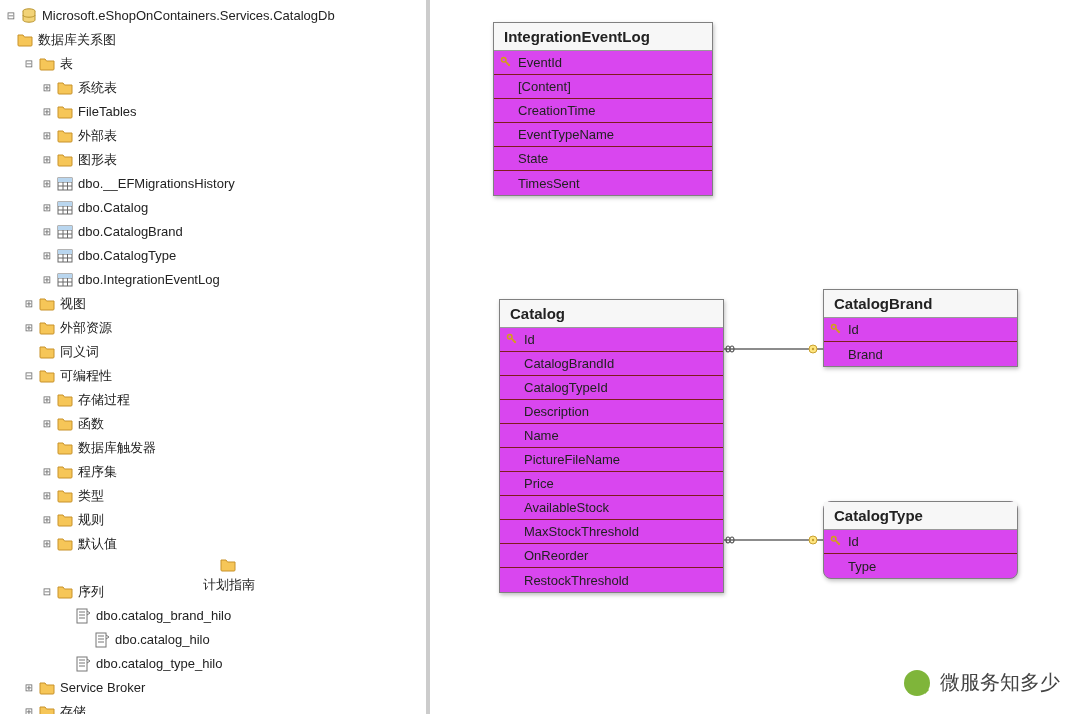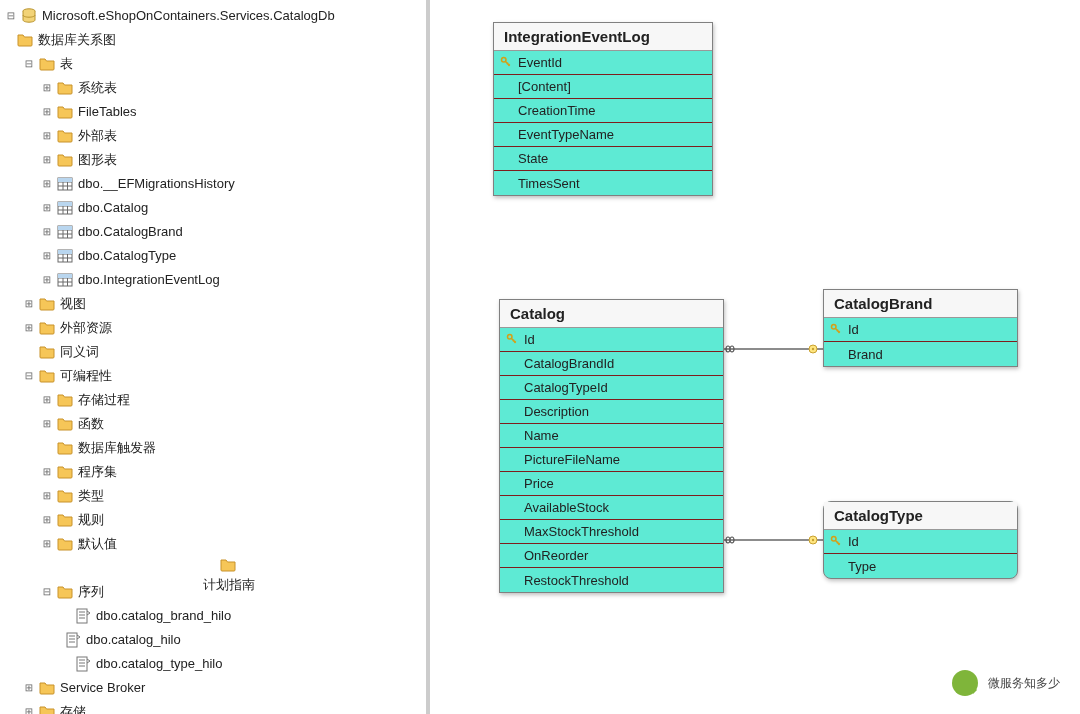--- a/index.html
+++ b/index.html
@@ -10,28 +10,28 @@
 .tree ul { list-style:none; }
 .tree li { white-space:nowrap; line-height:22px; }
 .tree-row { display:flex; align-items:center; height:24px; padding-right:8px; cursor:default; }
 .exp { width:14px; text-align:center; font-size:10px; color:#666; cursor:pointer; user-select:none; }
 .exp.blank { visibility:hidden; }
 .ico { width:18px; height:18px; margin:0 4px 0 2px; flex:none; display:inline-flex; align-items:center; justify-content:center; }
 .lbl { }
 
 .i-db svg, .i-folder svg, .i-table svg, .i-seq svg { width:16px; height:16px; }
 
-.tbl { position:absolute; background:#5eead4; border:1px solid #808080; box-shadow:1px 2px 4px rgba(0,0,0,.25); }
+.tbl { position:absolute; background:#d946ef; border:1px solid #808080; box-shadow:1px 2px 4px rgba(0,0,0,.25); }
 .tbl-title { font-weight:700; font-size:15px; padding:5px 10px; border-bottom:1px solid #999; background:#f7f7f7; }
 .tbl-rows { }
 .tbl-rows .col { display:flex; align-items:center; border-bottom:1px solid #7f1d1d; height:24px; }
 .tbl-rows .col:last-child { border-bottom:none; }
 .key-cell { width:24px; text-align:center; color:#d4a017; font-size:11px; }
 .col-name { padding-right:12px; }
-.watermark { position:absolute; right:20px; bottom:18px; display:flex; align-items:center; color:#444; font-size:12px; }
+.watermark { position:absolute; right:20px; bottom:18px; display:flex; align-items:center; color:#444; font-size:20px; }
 .watermark .bubble { width:26px; height:26px; border-radius:50%; background:#7fb53a; margin-right:10px; position:relative; }
 .watermark .bubble::after { content:""; position:absolute; right:-3px; bottom:2px; width:0;height:0;border:4px solid transparent; border-left-color:#7fb53a; }
 
 .links { position:absolute; inset:0; width:100%; height:100%; pointer-events:none; }
 </style>
 </head>
 <body>
 
 <div class="app">
   <div class="tree-pane">
@@ -347,21 +347,21 @@
                           <svg viewBox="0 0 16 16">
                             <rect x="2" y="1" width="10" height="14" fill="#fff" stroke="#777"></rect>
                             <path d="M4 4h6M4 7h6M4 10h6" stroke="#777"></path>
                             <path d="M12 3l3 2-3 2" fill="none" stroke="#777"></path>
                           </svg>
                         </span>
                         <span class="lbl">dbo.catalog_brand_hilo</span>
                       </div>
                     </li>
                     <li>
-                      <div class="tree-row" style="padding-left: 48px;">
+                      <div class="tree-row" style="padding-left: 77px;">
                         <span class="exp blank"></span>
                         <span class="ico i-seq">
                           <svg viewBox="0 0 16 16">
                             <rect x="2" y="1" width="10" height="14" fill="#fff" stroke="#777"></rect>
                             <path d="M4 4h6M4 7h6M4 10h6" stroke="#777"></path>
                             <path d="M12 3l3 2-3 2" fill="none" stroke="#777"></path>
                           </svg>
                         </span>
                         <span class="lbl">dbo.catalog_hilo</span>
                       </div>

